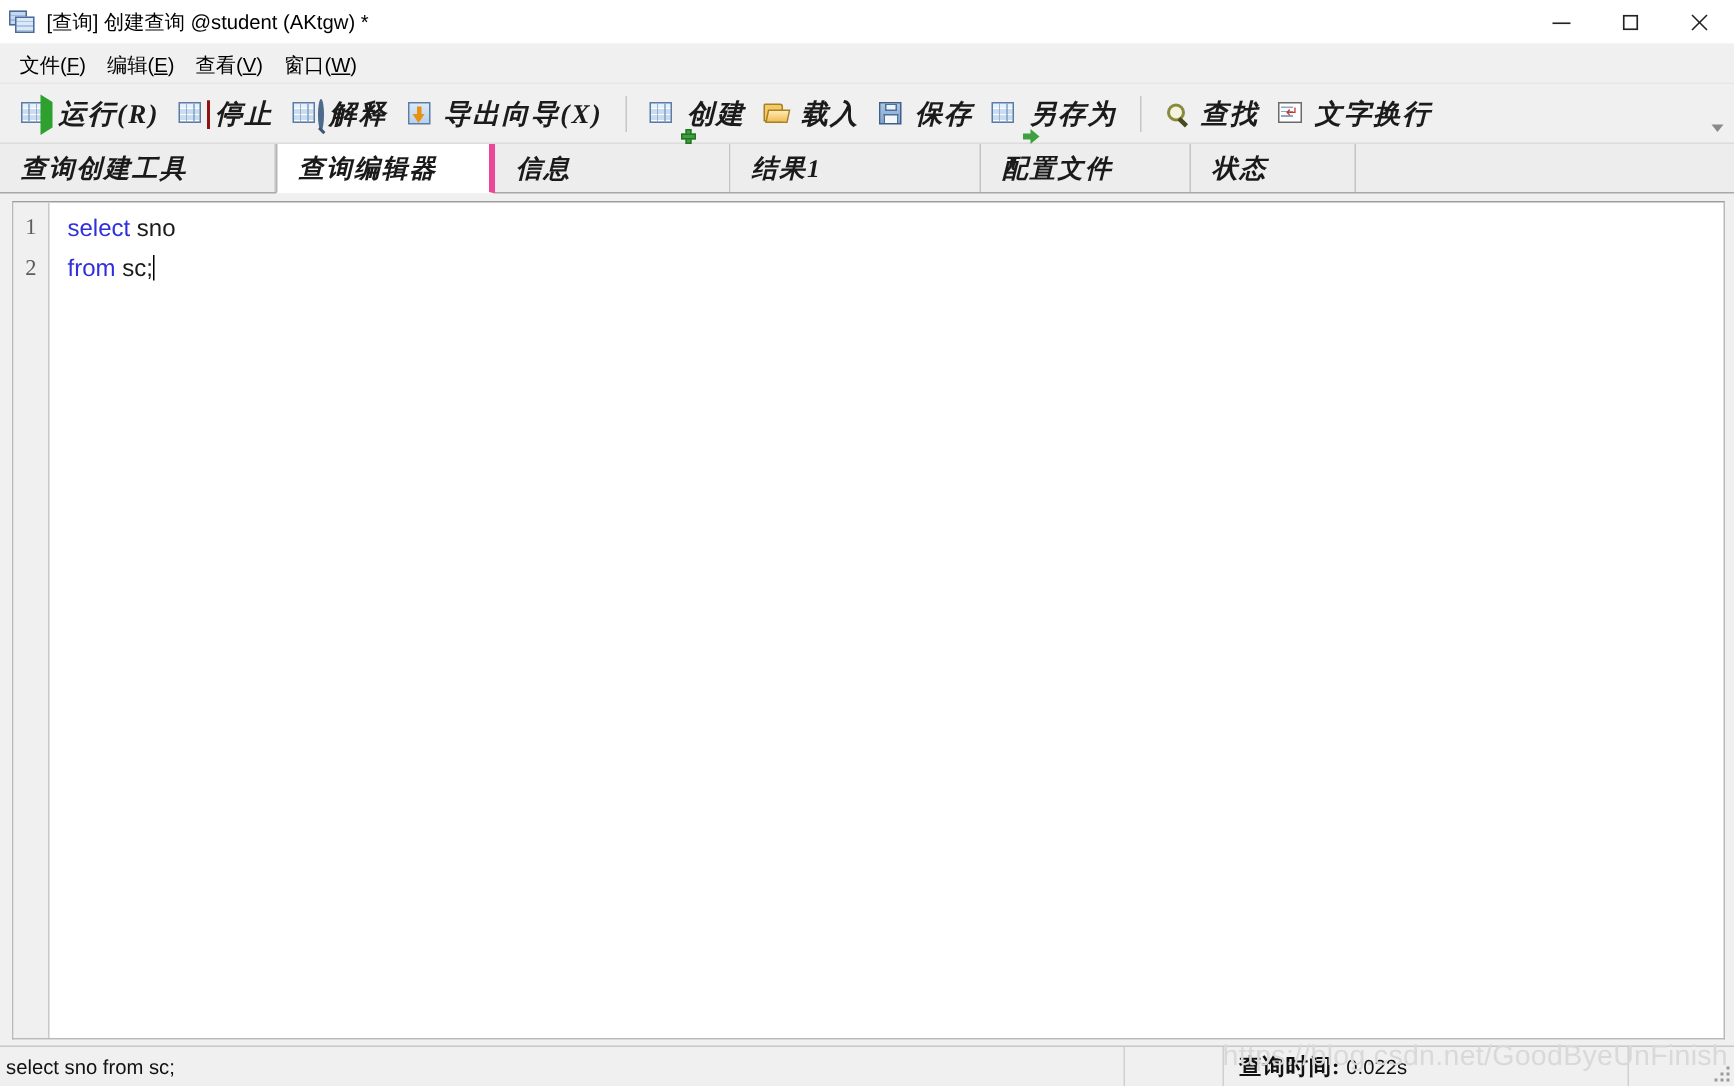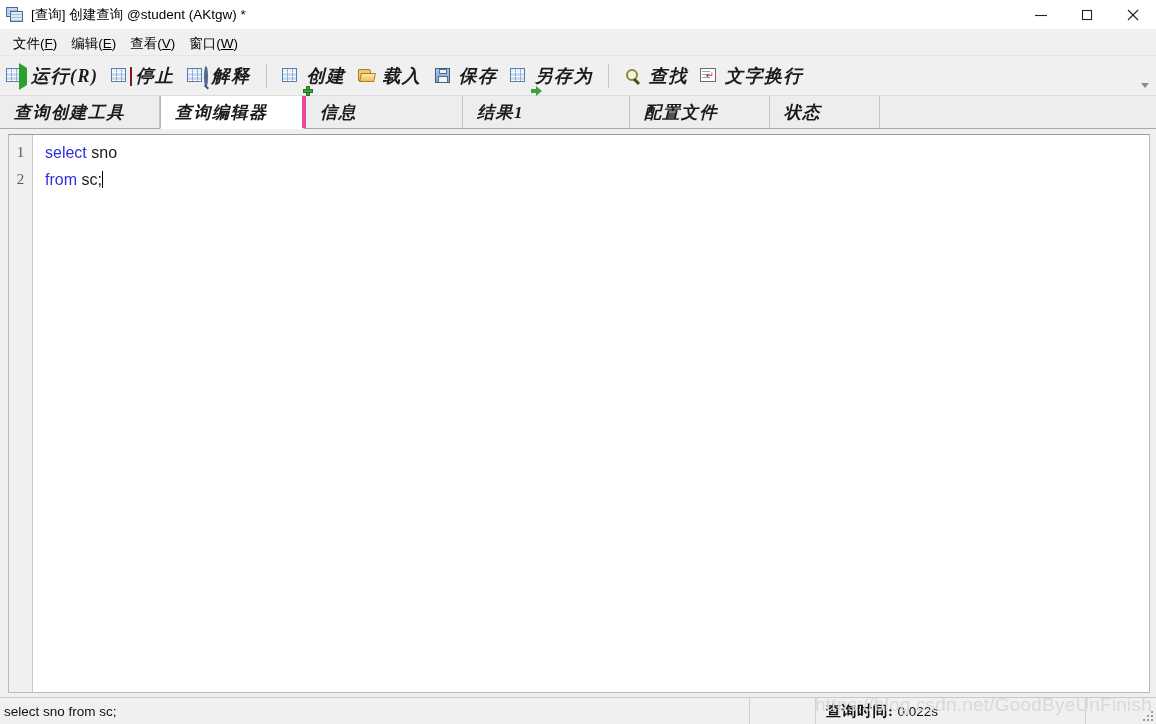--- a/index.html
+++ b/index.html
@@ -101,21 +101,21 @@
   
   .toolbar {
     height: 40px;
     background: #f0f0f0;
     border-bottom: 1px solid #dcdcdc;
     display: flex;
     align-items: center;
     flex: 0 0 auto;
     position: relative;
     box-sizing: border-box;
-    padding-left: 0;
+    padding-left: 8px;
   }
   .tbtn {
     display: flex;
     align-items: center;
     height: 32px;
     padding: 0 6px;
     cursor: default;
     white-space: nowrap;
   }
   .tbtn .lbl {
@@ -580,20 +580,27 @@
     </div>
 
     <div class="tbtn">
       <span class="ticon">
         <span class="grid-base"></span>
         <span class="badge"><span class="mag"></span></span>
       </span>
       <span class="lbl">解释</span>
     </div>
 
+    <div class="tbtn">
+      <span class="ticon">
+        <span class="arrow-down-box"></span>
+        <span class="arrow-down"></span>
+      </span>
+      <span class="lbl">导出向导(X)</span>
+    </div>
 
     <div class="tsep"></div>
 
     <div class="tbtn">
       <span class="ticon">
         <span class="grid-base"></span>
         <span class="badge"><span class="plus-badge"></span></span>
       </span>
       <span class="lbl">创建</span>
     </div>
@@ -642,21 +649,21 @@
     </div>
 
     <div class="tb-overflow">
       <svg width="10" height="8" viewBox="0 0 10 8">
           <polygon points="1,2 9,2 5,7" fill="#8a8a8a"></polygon>
         </svg>
     </div>
   </div>
 
   <div class="tabbar">
-    <div class="tab" style="width:160px">查询创建工具</div>
+    <div class="tab" style="width:184px">查询创建工具</div>
     <div class="tab active" style="width:146px">查询编辑器</div>
     <div class="tab" style="width:157px">信息</div>
     <div class="tab" style="width:167px">结果1</div>
     <div class="tab" style="width:140px">配置文件</div>
     <div class="tab" style="width:110px">状态</div>
     <div class="tab-filler"></div>
   </div>
 
   <div class="editor-wrap">
     <div class="editor">

